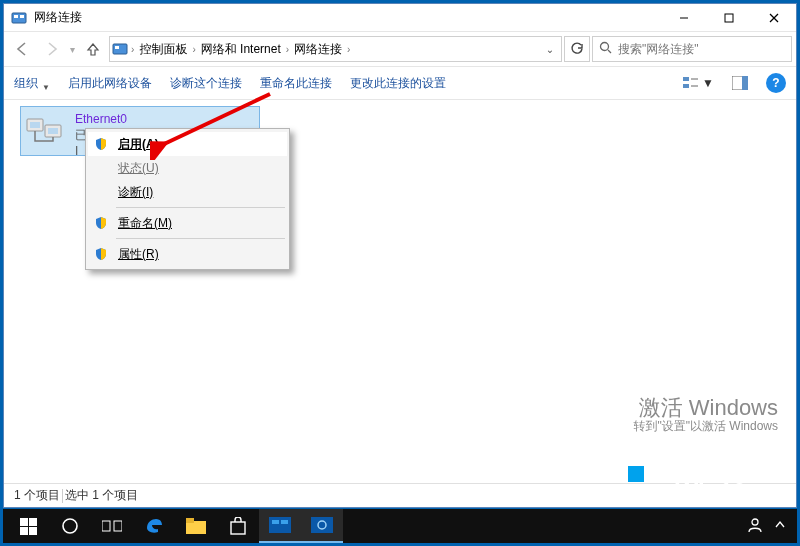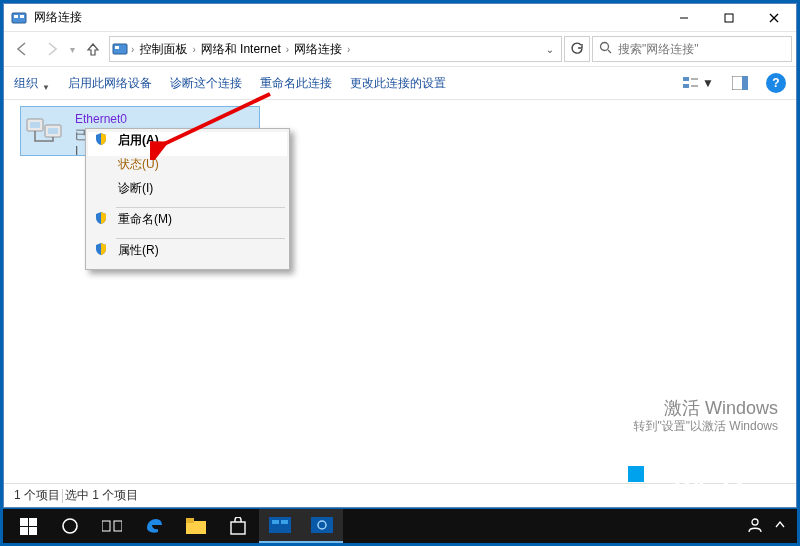--- a/index.html
+++ b/index.html
@@ -40,32 +40,32 @@
   
   .content { flex: 1; position: relative; background: #fff; overflow: hidden; }
   .adapter { position: absolute; left: 16px; top: 6px; width: 240px; height: 50px; background: #cde6f7; border: 1px solid #7bb6e6; display: flex; align-items: flex-start; padding: 4px; gap: 8px; }
   .adapter .aicon { width: 42px; height: 40px; display:flex; align-items:center; justify-content:center; }
   .adapter .atxt { font-size: 12px; line-height: 16px; }
   .adapter .aname { color: #6d28d9; }
   .adapter .astat { color: #555; }
 
   
   .ctxmenu { position: absolute; left: 85px; top: 128px; width: 205px; background: #f4f4f4; border: 1px solid #b5b5b5; box-shadow: 4px 4px 6px rgba(0,0,0,.35); padding: 3px 2px; font-size: 12px; }
-  .ctxmenu .mi { height: 24px; display: flex; align-items: flex-start; padding-left: 30px; position: relative; color: #000; }
-  .ctxmenu .mi.disabled { color: #a16207; }
+  .ctxmenu .mi { height: 24px; display: flex; align-items: center; padding-left: 30px; position: relative; color: #000; text-decoration: underline; }
+  .ctxmenu .mi.disabled { color: #737373; }
   .ctxmenu .mi.highlight { background: #fff; font-weight: 600; }
   .ctxmenu .mi .shield { position: absolute; left: 6px; }
   .ctxmenu hr { border: none; border-top: 1px solid #d0d0d0; margin: 3px 2px 3px 28px; }
 
   
   .anno-arrow { position: absolute; left: 150px; top: 90px; pointer-events: none; }
 
   
   .watermark { position: absolute; right: 18px; bottom: 48px; text-align: right; color: #8a8a8a; font-size: 12px; line-height: 18px; pointer-events:none;}
-  .watermark .big { font-size: 18px; color: #8a8a8a; }
+  .watermark .big { font-size: 22px; color: #8a8a8a; }
 
   
   .statusbar { height: 24px; border-top: 1px solid #e0e0e0; display: flex; align-items: center; padding: 0 10px; font-size: 12px; color: #333; gap: 2px; }
   .statusbar .divider { width: 1px; height: 14px; background: #ccc; }
 
   
   .brand { position: absolute; right: 8px; bottom: 40px; display: flex; align-items: baseline; gap: 14px; color: #fff; font-weight: 700; }
   .brand .txt1 { font-size: 24px; font-family: "Segoe UI", sans-serif; }
   .brand .txt2 { font-size: 16px; }
   .brand .url { position:absolute; right:0; top:34px; font-size:11px; color:#d7ecff; font-weight:400;margin-top:45px;}

